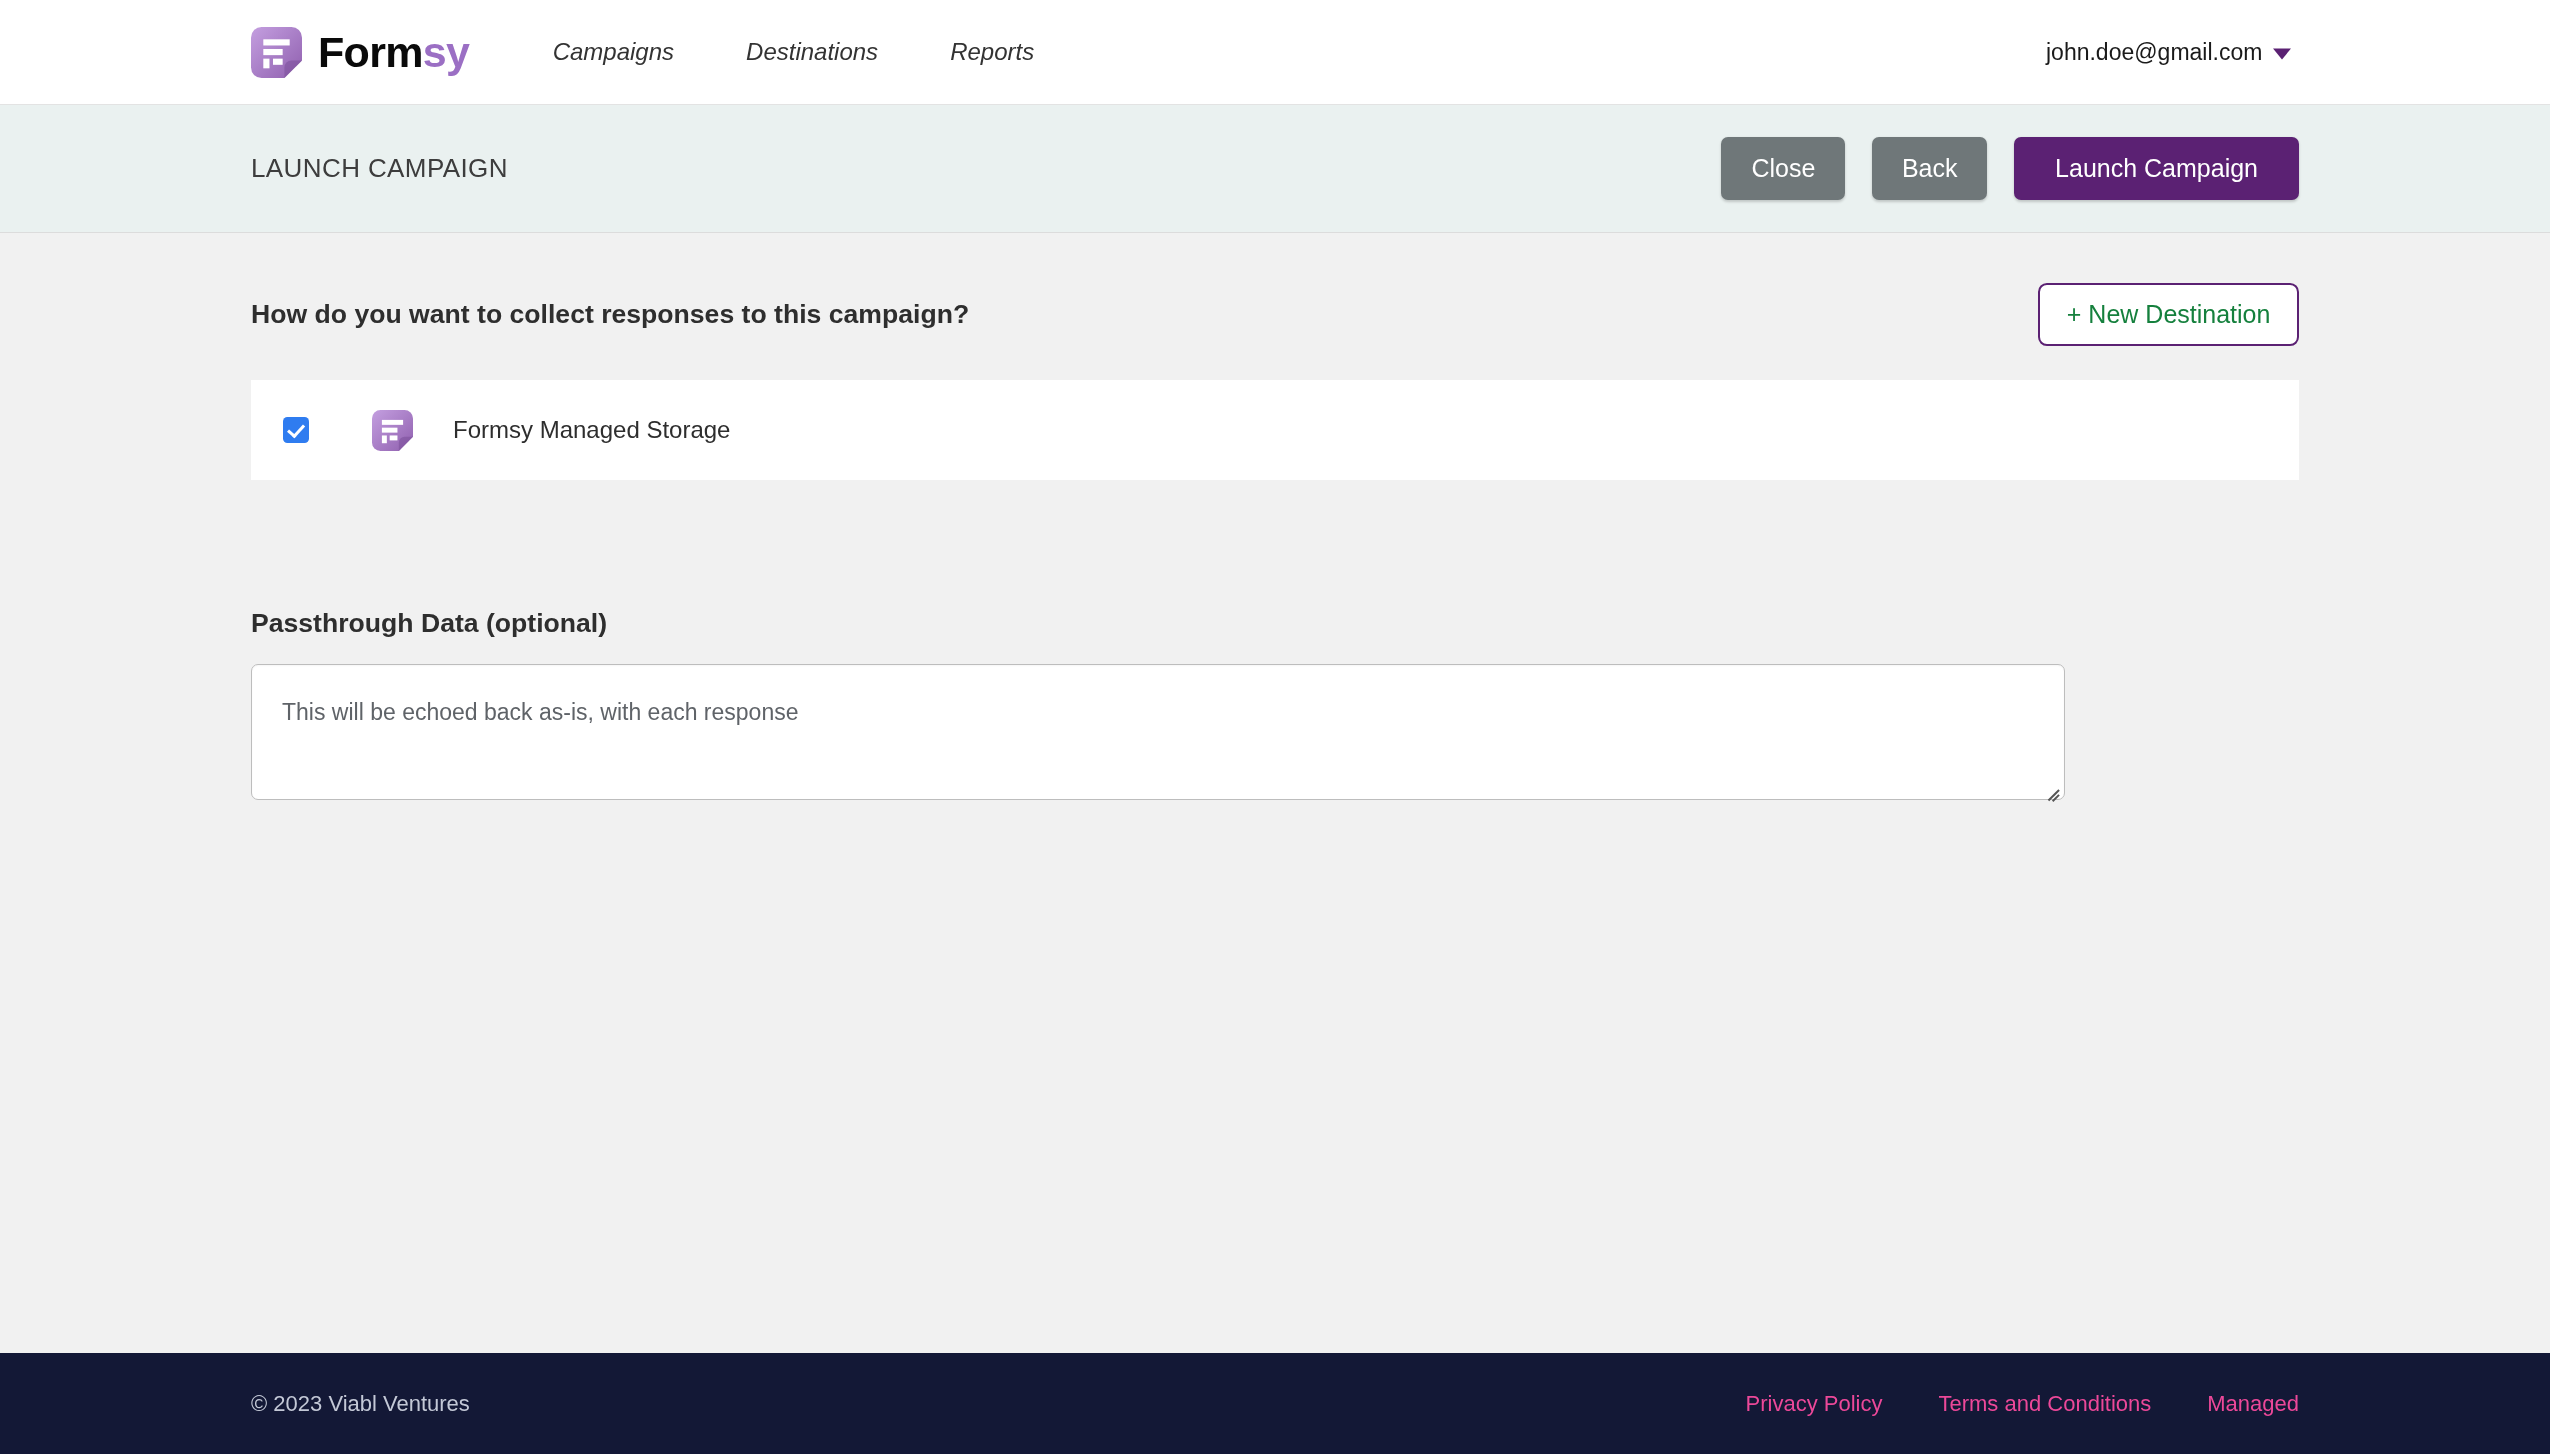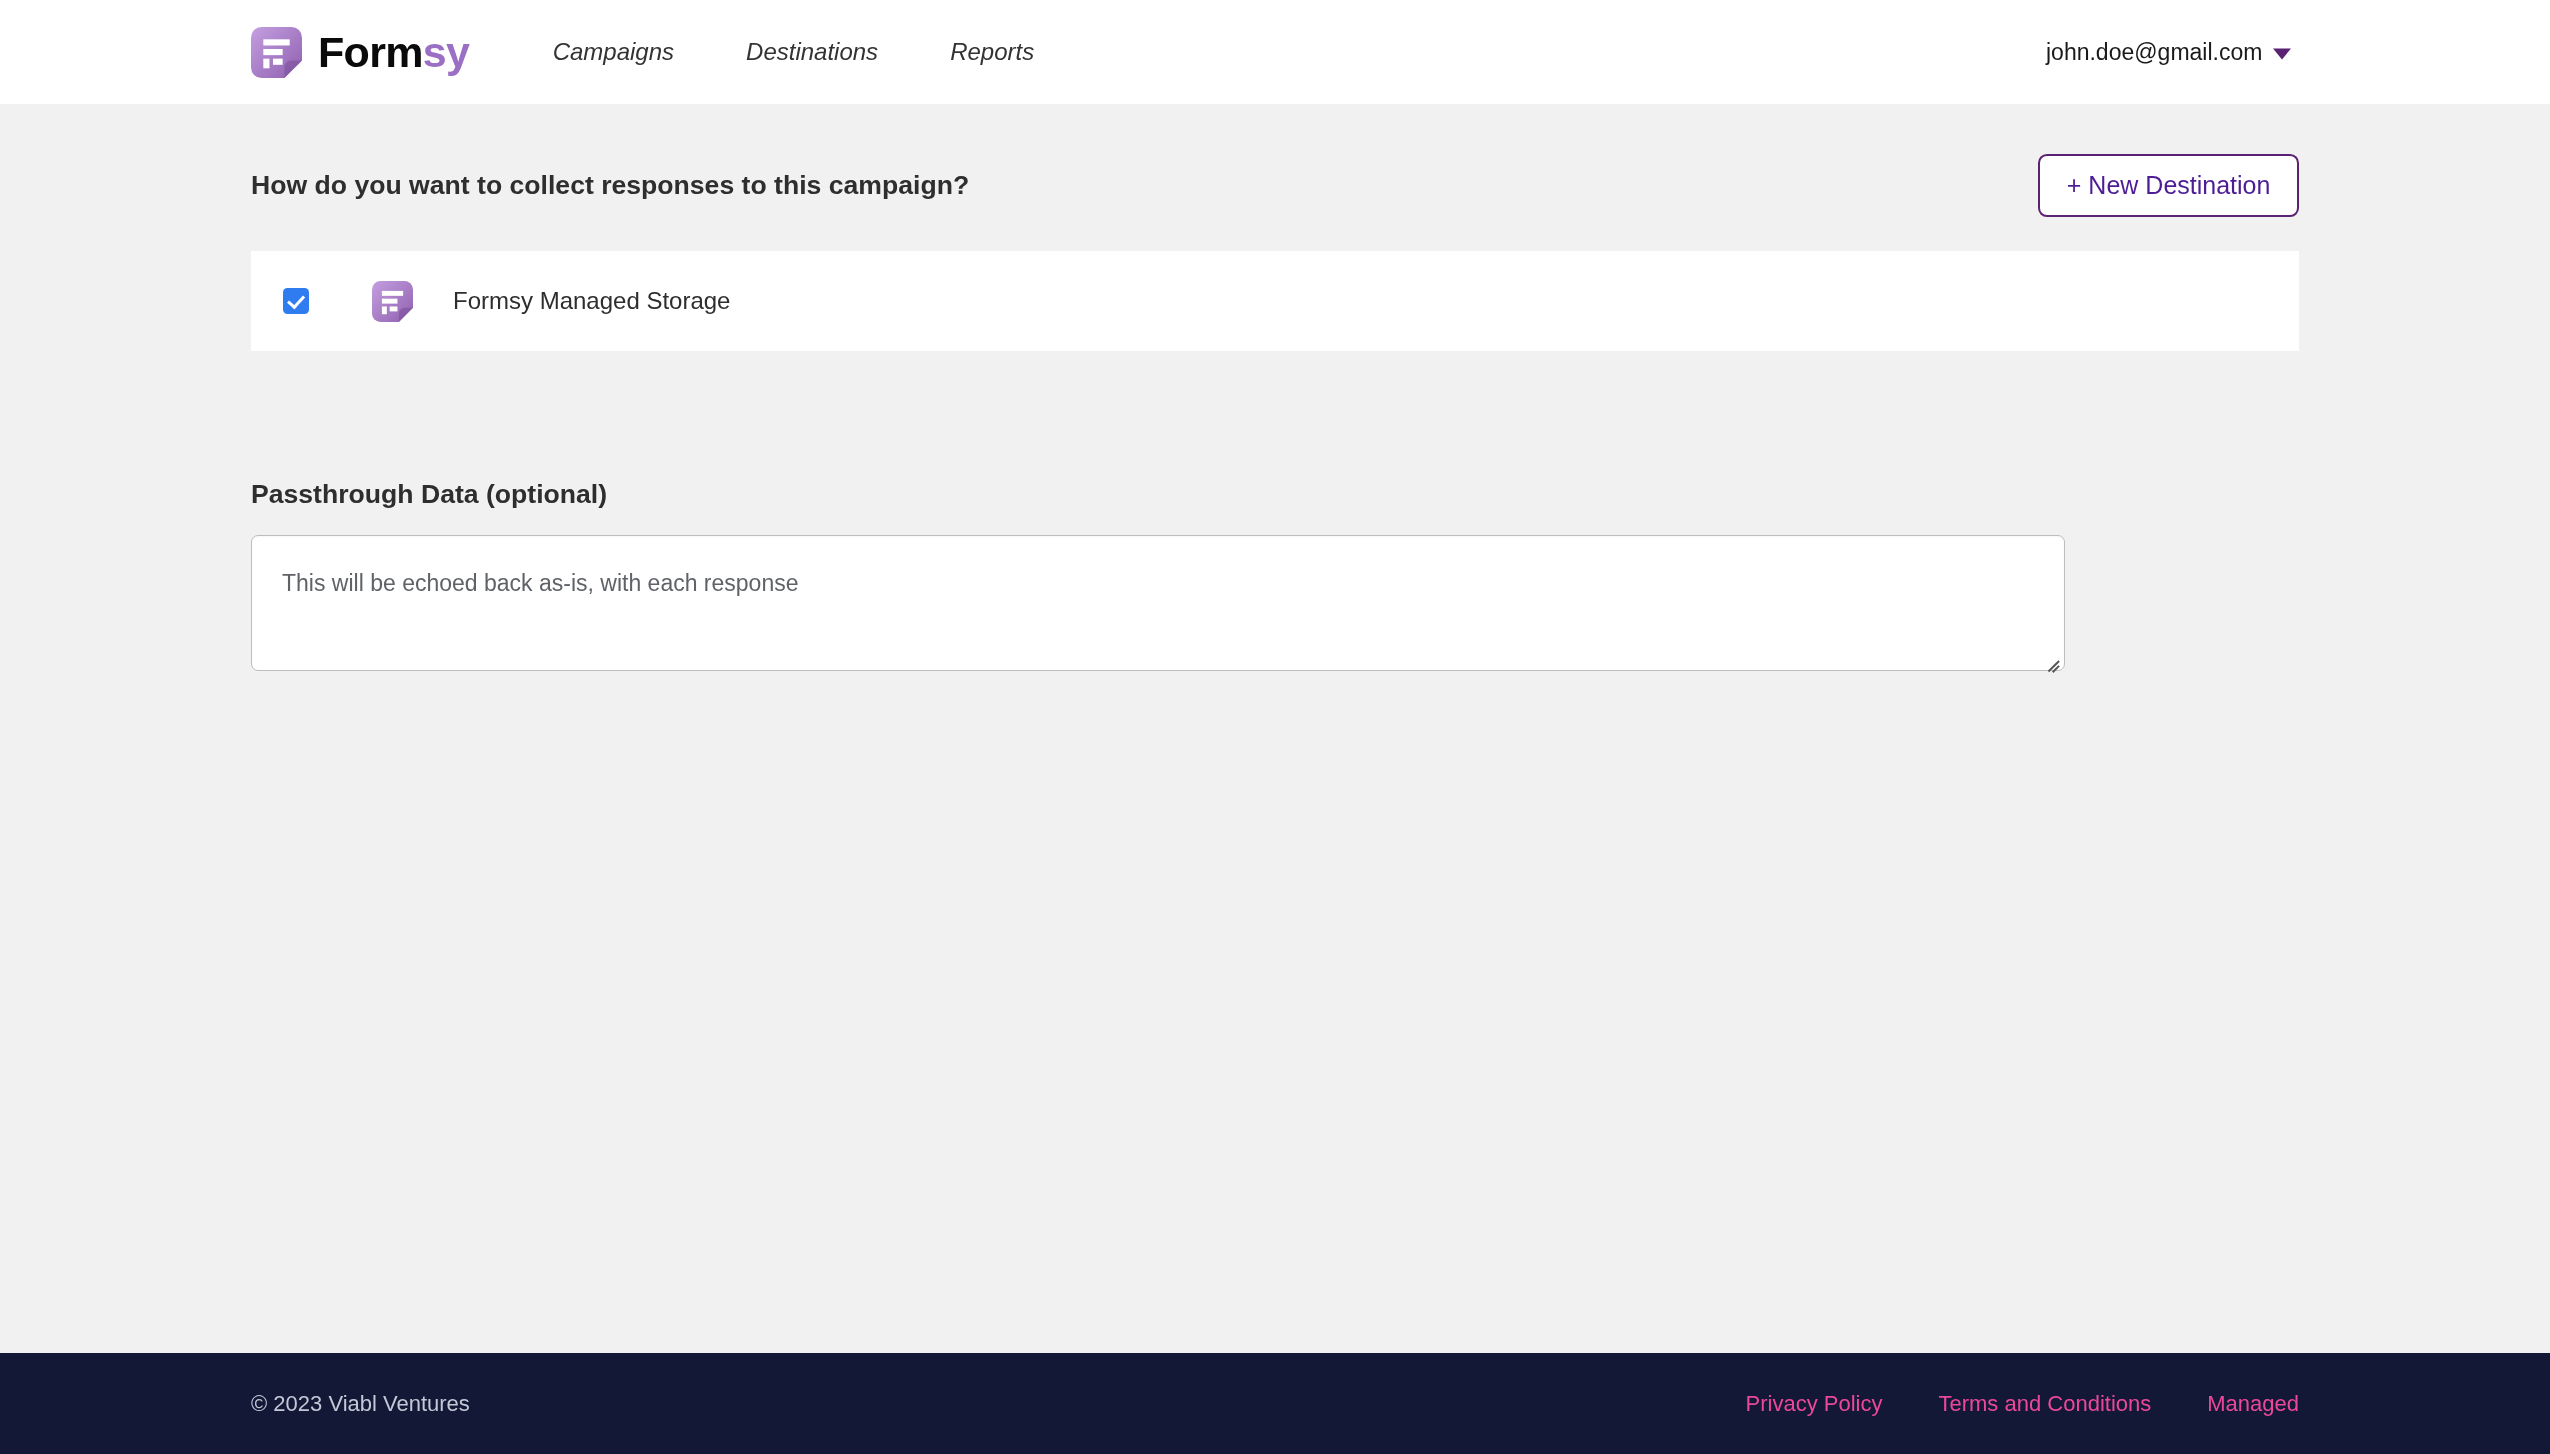--- a/index.html
+++ b/index.html
@@ -171,21 +171,21 @@
 
   .section-question {
     font-size: 26.6px;
     font-weight: bold;
     color: #2e2e2e;
     white-space: nowrap;
   }
 
   .btn-outline {
     background: #ffffff;
-    color: #4c1d95;
+    color: #15803d;
     border: 2.7px solid #5b2173;
     border-radius: 8.9px;
     font-size: 25px;
     padding: 17px 26.6px;
     cursor: pointer;
     white-space: nowrap;
     font-family: "Liberation Sans", sans-serif;
     line-height: 1;
   }
 
@@ -339,20 +339,28 @@
       <a class="nav-link" href="#">Destinations</a>
       <a class="nav-link" href="#">Reports</a>
     </nav>
 
     <div class="user-menu">
       <span class="user-email">john.doe@gmail.com</span>
       <span class="caret-down"></span>
     </div>
   </header>
 
+  <div class="subheader">
+    <div class="subheader-title">LAUNCH CAMPAIGN</div>
+    <div class="subheader-actions">
+      <button class="btn btn-grey">Close</button>
+      <button class="btn btn-grey">Back</button>
+      <button class="btn btn-primary">Launch Campaign</button>
+    </div>
+  </div>
 
   <main class="content">
 
     <div class="section-head">
       <h2 class="section-question">How do you want to collect responses to this campaign?</h2>
       <button class="btn-outline">+ New Destination</button>
     </div>
 
     <div class="dest-list">
       <div class="dest-row">

